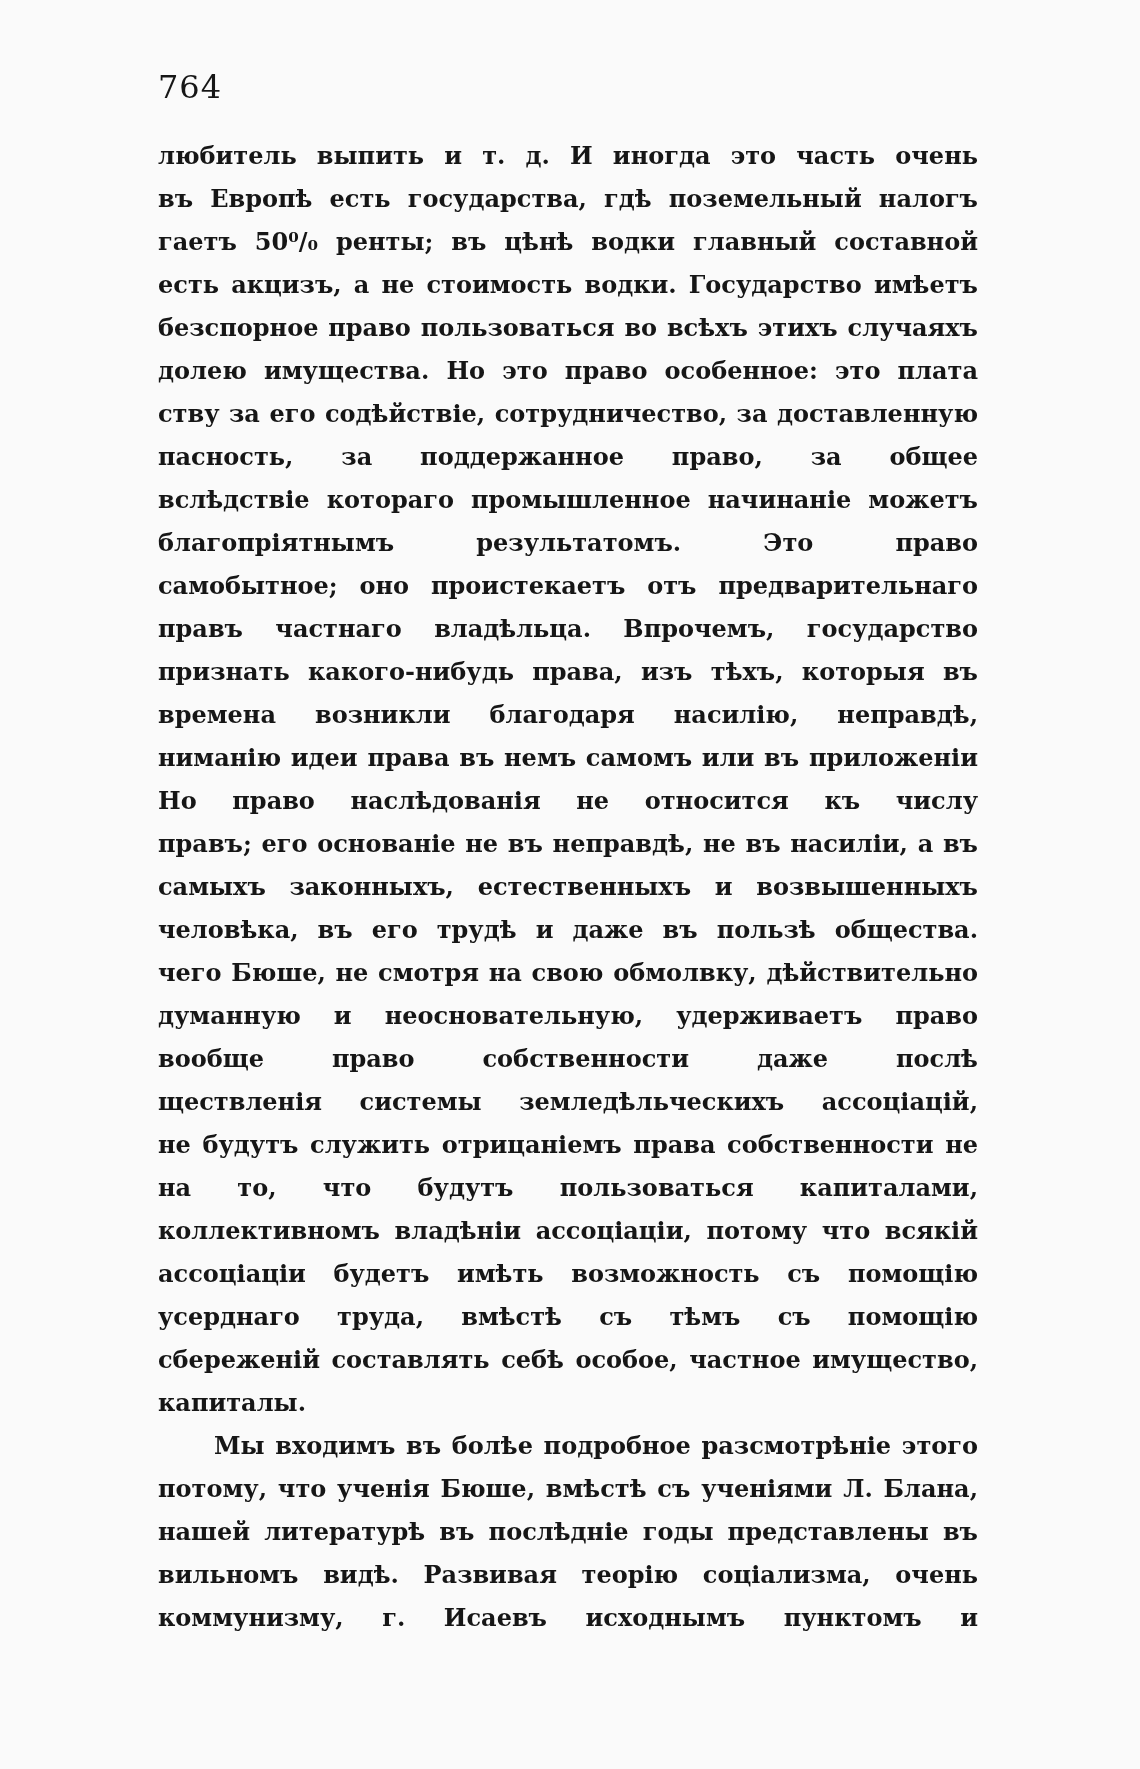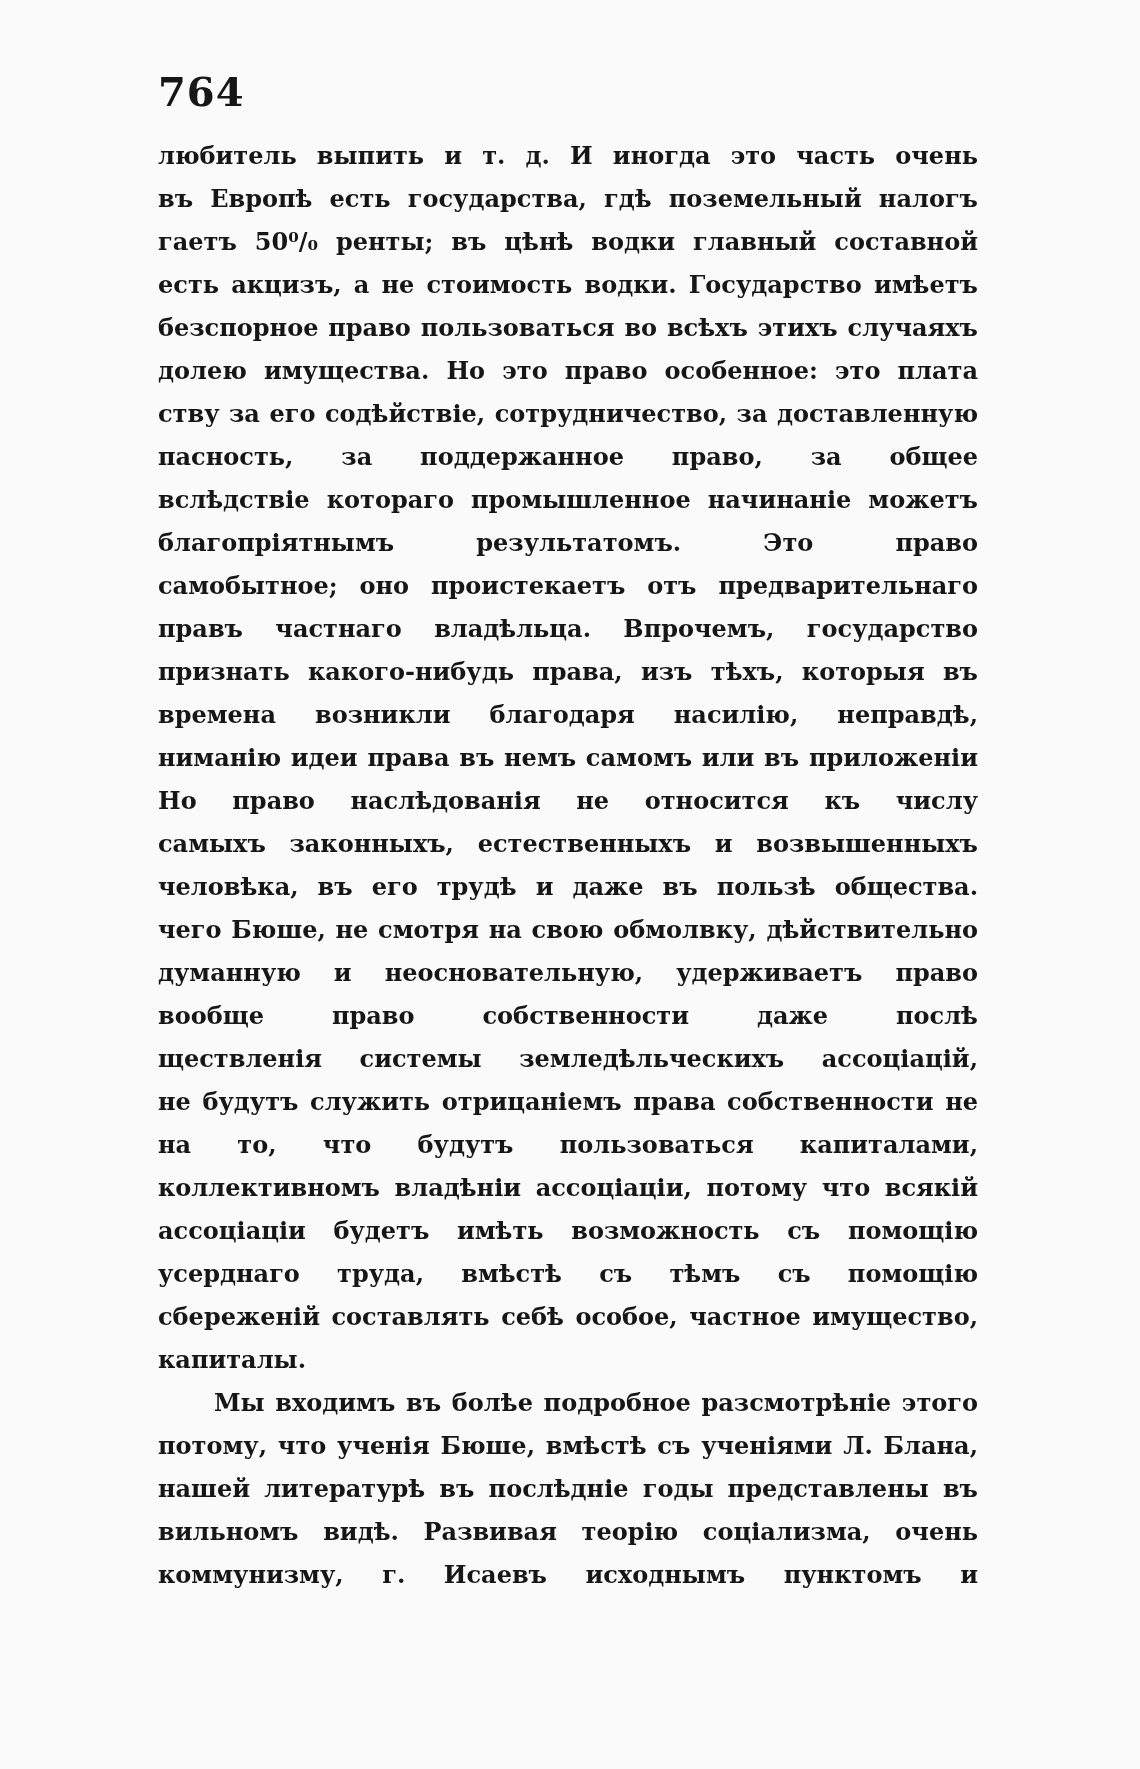--- a/index.html
+++ b/index.html
@@ -19,22 +19,22 @@
   }
   .running-header {
     position: absolute;
     top: 68px;
     left: 158px;
     width: 820px;
     display: flex;
     align-items: baseline;
   }
   .pagenum {
-    font-size: 40px;
-    font-weight: bold;
+    font-size: 32px;
+    font-weight: normal;
     letter-spacing: 1px;
   }
   .running-title {
     flex: 1;
     text-align: center;
     font-size: 22px;
     font-weight: bold;
     letter-spacing: 1.5px;
     white-space: nowrap;
   }
@@ -80,20 +80,21 @@
       <div class="line">ству за его содѣйствіе, сотрудничество, за доставленную безо-</div>
       <div class="line">пасность, за поддержанное право, за общее благоустройство,</div>
       <div class="line">вслѣдствіе котораго промышленное начинаніе можетъ окончиться</div>
       <div class="line">благопріятнымъ результатомъ. Это право несамостоятельное, не</div>
       <div class="line">самобытное; оно проистекаетъ отъ предварительнаго признанія</div>
       <div class="line">правъ частнаго владѣльца. Впрочемъ, государство можетъ и не</div>
       <div class="line">признать какого-нибудь права, изъ тѣхъ, которыя въ прежнія</div>
       <div class="line">времена возникли благодаря насилію, неправдѣ, смутному по-</div>
       <div class="line">ниманію идеи права въ немъ самомъ или въ приложеніи его.</div>
       <div class="line">Но право наслѣдованія не относится къ числу подобныхъ</div>
+      <div class="line">правъ; его основаніе не въ неправдѣ, не въ насиліи, а въ</div>
       <div class="line">самыхъ законныхъ, естественныхъ и возвышенныхъ чувствахъ</div>
       <div class="line">человѣка, въ его трудѣ и даже въ пользѣ общества. Вслѣдствіе</div>
       <div class="line">чего Бюше, не смотря на свою обмолвку, дѣйствительно необ-</div>
       <div class="line">думанную и неосновательную, удерживаетъ право наслѣдованія и</div>
       <div class="line">вообще право собственности даже послѣ предполагаемаго имъ осу-</div>
       <div class="line">ществленія системы земледѣльческихъ ассоціацій, которыя также</div>
       <div class="line">не будутъ служить отрицаніемъ права собственности не смотря</div>
       <div class="line">на то, что будутъ пользоваться капиталами, находящимися въ</div>
       <div class="line">коллективномъ владѣніи ассоціаціи, потому что всякій членъ</div>
       <div class="line">ассоціаціи будетъ имѣть возможность съ помощію разумнаго и</div>

